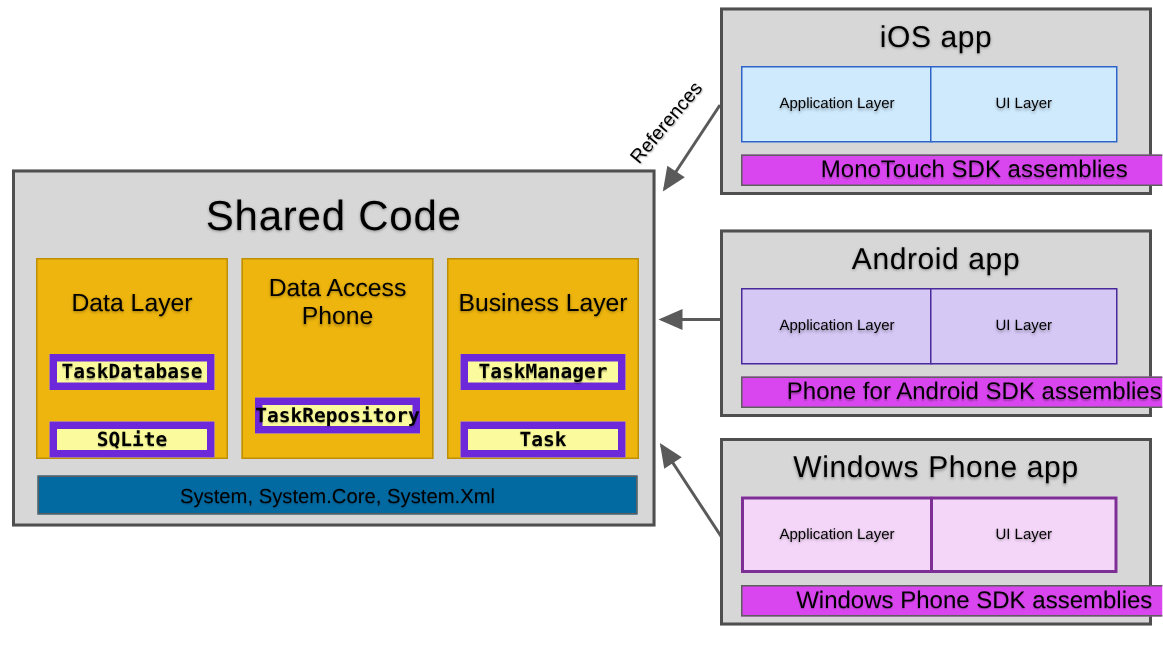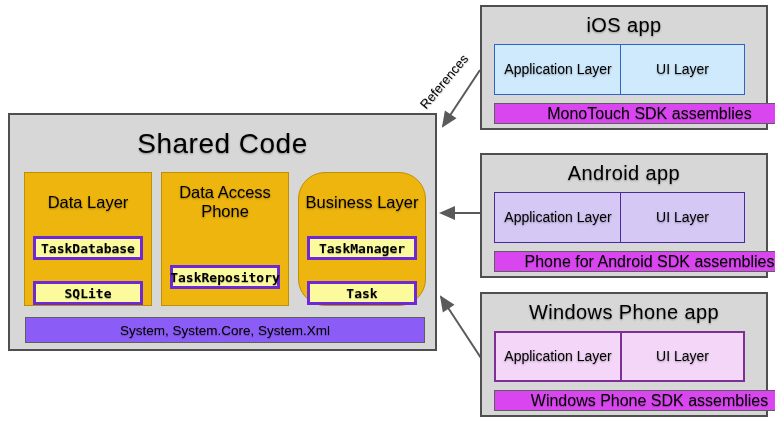--- a/index.html
+++ b/index.html
@@ -67,59 +67,59 @@
   .layer-col {
     position: absolute;
     top: 57px;
     width: 128px;
     height: 134px;
     background: #eeb50e;
     border: 1.5px solid #bd8f06;
   }
   .col-1 { left: 14px; }
   .col-2 { left: 151px; }
-  .col-3 { left: 288px; border-radius: 27px; }
+  .col-3 { left: 288px; }
 
   .layer-title {
     position: absolute;
     left: 4px; right: 4px; top: 0;
     height: 58px;
     display: flex;
     align-items: center;
     justify-content: center;
     text-align: center;
     font-size: 16.5px;
     line-height: 1.15;
     text-shadow: 0 1px 2px rgba(0,0,0,0.35);
   }
 
   .chip {
     position: absolute;
     left: 8px; right: 8px;
     height: 24px;
     background: #fbfb9d;
-    border: 3px solid #6d28d9;
+    border: 5px solid #6d28d9;
     display: flex;
     align-items: center;
     justify-content: center;
     font-family: "DejaVu Sans Mono", monospace;
     font-weight: bold;
     font-size: 13px;
     text-shadow: 0 1px 1px rgba(0,0,0,0.30);
     white-space: nowrap;
   }
   .row1 { top: 63px; }
   .row2 { top: 108px; }
   .row-mid { top: 92px; }
 
   .sys-bar {
     position: absolute;
     left: 15px; top: 202px;
     width: 400px; height: 26px;
-    background: #8b5cf6;
+    background: #0369a1;
     border: 1.5px solid #5e5e5e;
     display: flex;
     align-items: center;
     justify-content: center;
     font-size: 13.5px;
     text-shadow: 0 1px 1px rgba(0,0,0,0.25);
   }
 
   
   .app {
@@ -138,21 +138,21 @@
   }
 
   .layer-box {
     position: absolute;
     top: 37px;
     height: 51px;
     display: flex;
     align-items: center;
     justify-content: center;
     text-align: center;
-    font-size: 14px;
+    font-size: 10px;
     line-height: 1.15;
     text-shadow: 0 1px 2px rgba(0,0,0,0.35);
   }
   .box-left  { left: 12px;  width: 128px; }
   .box-right { left: 138px; width: 125px; }
 
   .app-ios .layer-box     { background: #cfeafd; border: 1.5px solid #2e64c8; }
   .app-android .layer-box { background: #d5c8f5; border: 1.5px solid #4a2a9a; }
   .app-wp .layer-box      { background: #f4d6f8; border: 2px solid #7e2f96; }
 

